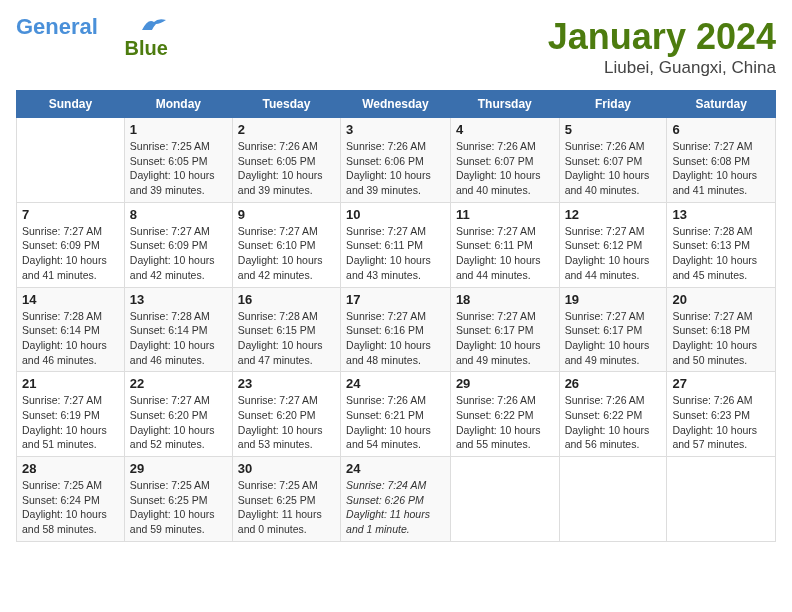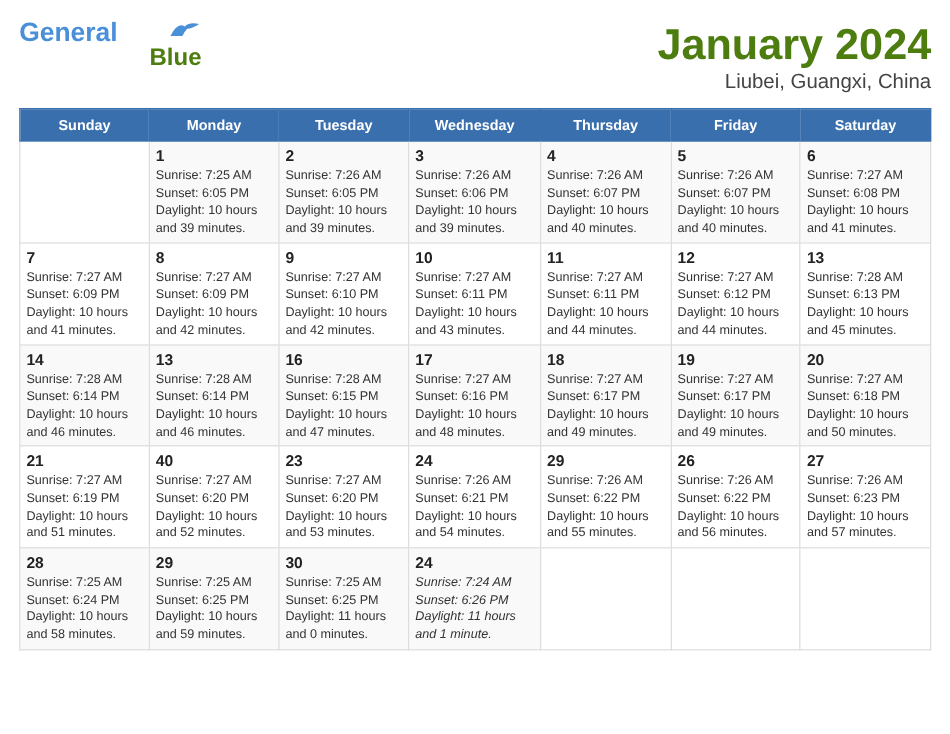--- a/index.html
+++ b/index.html
@@ -277,21 +277,21 @@
       </tr>
       <tr>
         <td>
           <span class="day-num">21</span>
           <div class="day-info" style="white-space: pre-line;">Sunrise: 7:27 AM
 Sunset: 6:19 PM
 Daylight: 10 hours
 and 51 minutes.</div>
         </td>
         <td>
-          <span class="day-num">40</span>
+          <span class="day-num">22</span>
           <div class="day-info" style="white-space: pre-line;">Sunrise: 7:27 AM
 Sunset: 6:20 PM
 Daylight: 10 hours
 and 52 minutes.</div>
         </td>
         <td>
           <span class="day-num">23</span>
           <div class="day-info" style="white-space: pre-line;">Sunrise: 7:27 AM
 Sunset: 6:20 PM
 Daylight: 10 hours

